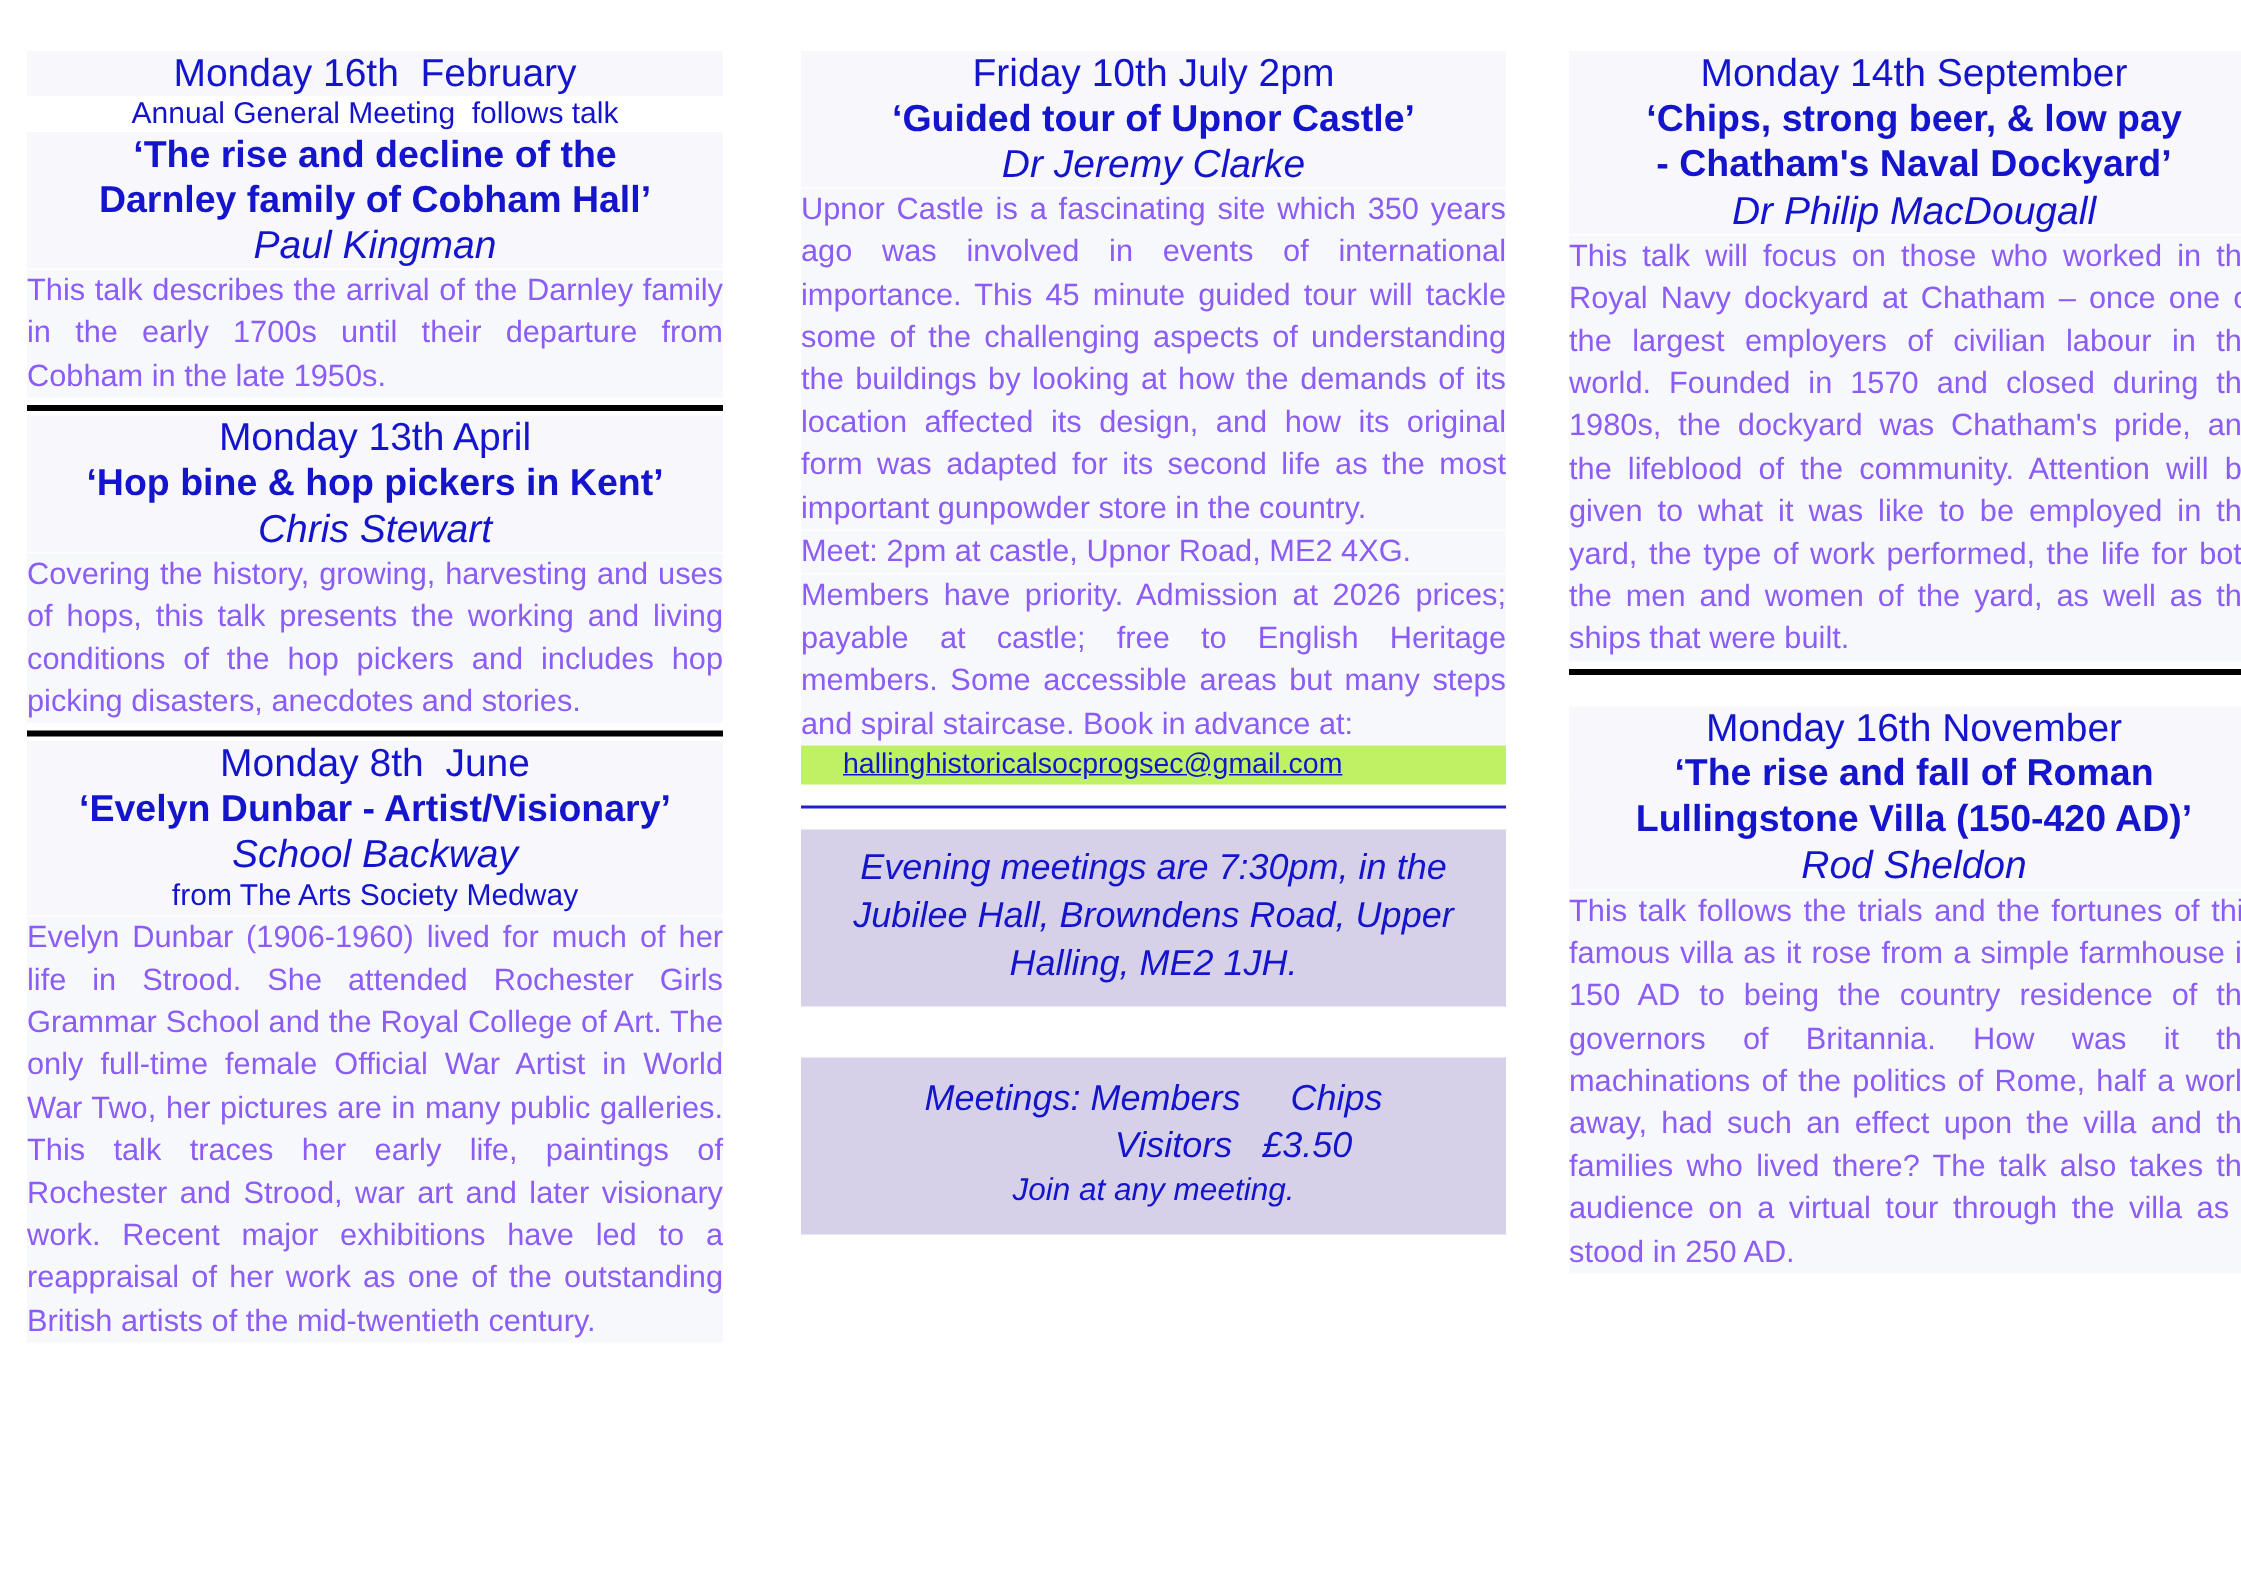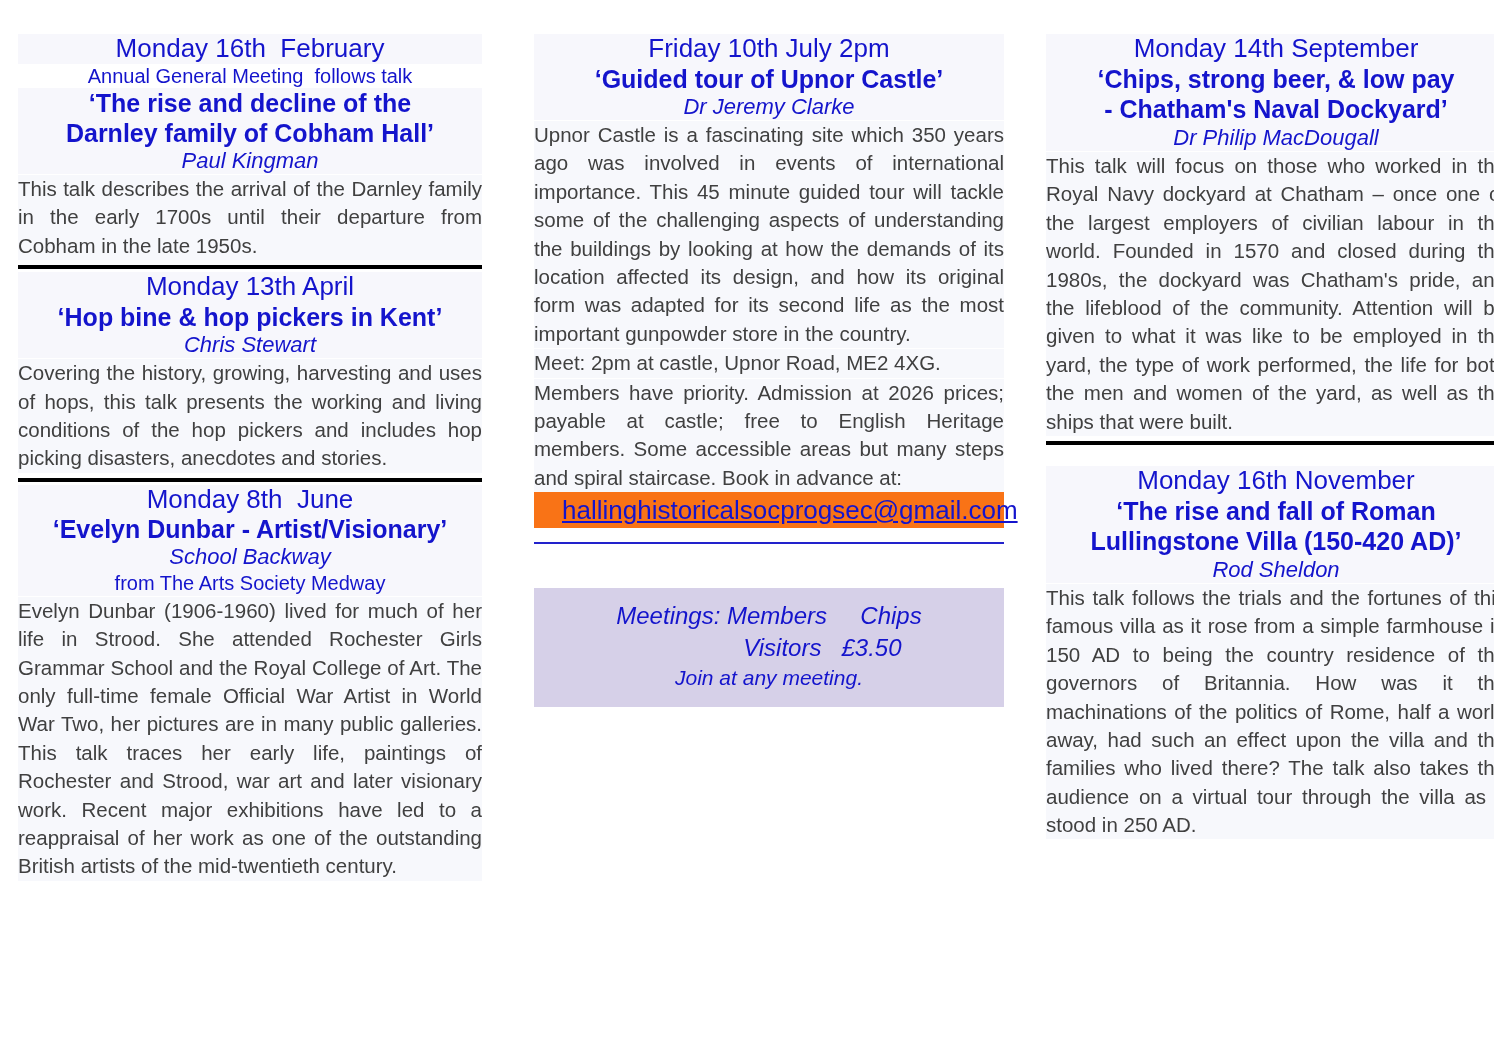--- a/index.html
+++ b/index.html
@@ -46,21 +46,21 @@
     text-align: center;
     font-size: 25px;
     font-weight: bold;
     line-height: 1.2;
     color: #1414cc;
     background: #f7f7fc;
   }
   .title.tight { line-height: 1.22; }
   .speaker {
     text-align: center;
-    font-size: 22px;
+    font-size: 26px;
     font-style: italic;
     line-height: 1.2;
     color: #1414cc;
     background: #f7f7fc;
   }
   .affiliation {
     text-align: center;
     font-size: 20px;
     line-height: 1.25;
     color: #1414cc;
@@ -71,44 +71,44 @@
     font-size: 20px;
     line-height: 1.2;
     color: #1414cc;
     white-space: pre;
   }
   .body {
     text-align: justify;
     text-align-last: left;
     font-size: 20.5px;
     line-height: 1.385;
-    color: #404040;
+    color: #8b5cf6;
     background: #f7f8fc;
     margin-top: 1px;
   }
   .body.noj { text-align: left; }
 
   .rule {
     border: 0;
     border-top: 4px solid #000000;
     margin: 5px 0 3px 0;
     width: 100%;
   }
   .rule-blue {
     border: 0;
     border-top: 2px solid #2222cc;
     margin: 14px 0 10px 0;
     width: 100%;
   }
 
   .email-line {
-    font-size: 26px;
+    font-size: 19px;
     line-height: 1.4;
     padding-left: 28px;
-    background: #f97316;
+    background: #bef264;
   }
   .email-line a, .email-line span.email {
     color: #1414cc;
     text-decoration: underline;
   }
 
   .infobox {
     background: #d6d0e8;
     color: #1414cc;
     font-style: italic;
@@ -186,20 +186,23 @@
       <div class="body">Upnor Castle is a fascinating site which 350 years ago was involved in events of international importance. This 45 minute guided tour will tackle some of the challenging aspects of understanding the buildings by looking at how the demands of its location affected its design, and how its original form was adapted for its second life as the most important gunpowder store in the country.</div>
       <div class="body noj">Meet: 2pm at castle, Upnor Road, ME2 4XG.</div>
       <div class="body">Members have priority. Admission at 2026 prices; payable at castle;  free to English Heritage members. Some accessible areas but many steps and spiral staircase.  Book in advance at:</div>
       <div class="email-line">
         <span class="email">hallinghistoricalsocprogsec@gmail.com</span>
       </div>
     </div>
 
     <hr class="rule-blue">
 
+    <div class="infobox venue">
+      <span>Evening meetings are 7:30pm, in the Jubilee Hall, Browndens Road, Upper Halling, ME2 1JH.</span>
+    </div>
 
     <div class="infobox fees">
       <div class="fee-row">Meetings: Members     Chips</div>
       <div class="fee-row">                Visitors   £3.50</div>
       <div class="fee-small">Join at any meeting.</div>
     </div>
 
   </div>
 
   <div class="column col-3">

